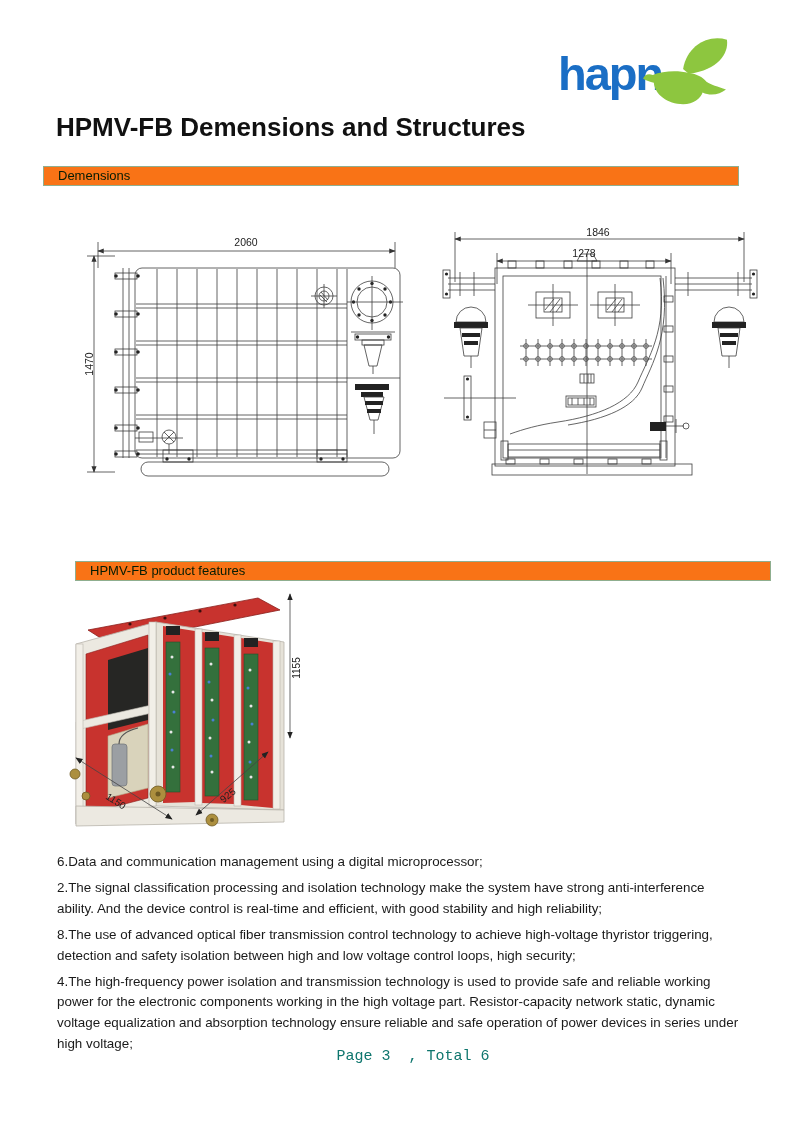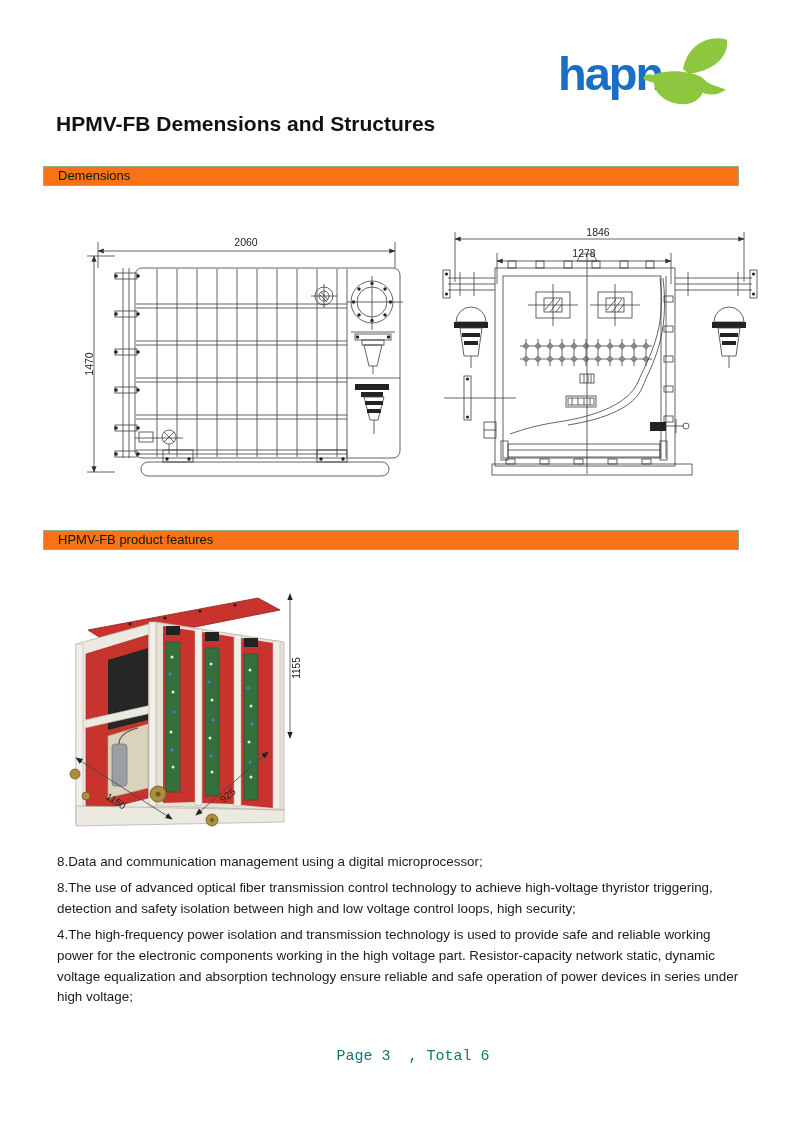--- a/index.html
+++ b/index.html
@@ -4,27 +4,27 @@
 <style>
   html,body{margin:0;padding:0;background:#fff;}
   .page{position:relative;width:794px;height:1123px;background:#fff;overflow:hidden;
         font-family:"Liberation Sans",sans-serif;color:#1a1a1a;}
   
   .logo{position:absolute;left:556px;top:36px;width:176px;height:76px;}
   .logo-text{position:absolute;left:2px;top:12px;font-size:47px;line-height:52px;font-weight:bold;
              color:#1a6ec5;letter-spacing:-2px;}
   .logo-bird{position:absolute;left:86px;top:-2px;}
   
-  .title{position:absolute;left:56px;top:112px;font-size:21px;font-weight:bold;color:#111;}
+  .title{position:absolute;left:56px;top:112px;font-size:26px;font-weight:bold;color:#111;}
   
   .banner{position:absolute;left:43px;width:696px;height:20px;background:#f97316;
           border:1px solid #8fae8f;box-sizing:border-box;color:#041c04;font-size:13px;
           line-height:18px;padding-left:14px;}
   .banner1{top:166px;}
-  .banner2{top:530px;}
+  .banner2{top:561px;margin-left:32px;}
   
   .drawing{position:absolute;}
   .ln line,.ln rect,.ln path,.ln circle{stroke:#3d3d3d;stroke-width:0.8;fill:none;}
   .ln .fl{fill:#222;stroke:none;}
   .ln .dot{fill:#222;stroke:none;}
   .dim{stroke:#444;stroke-width:0.8;fill:none;}
   .dimtext{font-family:"Liberation Sans",sans-serif;font-size:10.5px;fill:#222;}
   .photodimtext{font-family:"Liberation Sans",sans-serif;font-size:10px;fill:#222;}
   
   .features{position:absolute;left:57px;top:852px;width:684px;font-size:13.4px;line-height:1.56;}
@@ -377,20 +377,21 @@
 
     <line class="dim" x1="230" y1="22" x2="230" y2="166" marker-start="url(#aP)" marker-end="url(#aP)" stroke="#222"></line>
     <line class="dim" x1="16" y1="186" x2="112" y2="247" marker-start="url(#aP)" marker-end="url(#aP)" stroke="#222"></line>
     <line class="dim" x1="136" y1="243" x2="208" y2="180" marker-start="url(#aP)" marker-end="url(#aP)" stroke="#222"></line>
     <text class="photodimtext" x="240" y="96" text-anchor="middle" transform="rotate(-90 240 96)">1155</text>
     <text class="photodimtext" x="54" y="232" text-anchor="middle" transform="rotate(33 54 232)">1150</text>
     <text class="photodimtext" x="170" y="226" text-anchor="middle" transform="rotate(-40 170 226)">925</text>
   </svg>
 
   <div class="features">
-    <p>8.Data and communication management using a digital microprocessor;</p>
+    <p>6.Data and communication management using a digital microprocessor;</p>
+    <p>2.The signal classification processing and isolation technology make the system have strong anti-interference ability. And the device control is real-time and efficient, with good stability and high reliability;</p>
     <p>8.The use of advanced optical fiber transmission control technology to achieve high-voltage thyristor triggering, detection and safety isolation between high and low voltage control loops, high security;</p>
     <p>4.The high-frequency power isolation and transmission technology is used to provide safe and reliable working power for the electronic components working in the high voltage part. Resistor-capacity network static, dynamic voltage equalization and absorption technology ensure reliable and safe operation of power devices in series under high voltage;</p>
   </div>
 
   <div class="footer">Page 3  , Total 6</div>
 
 </div>
 
 </body></html>

